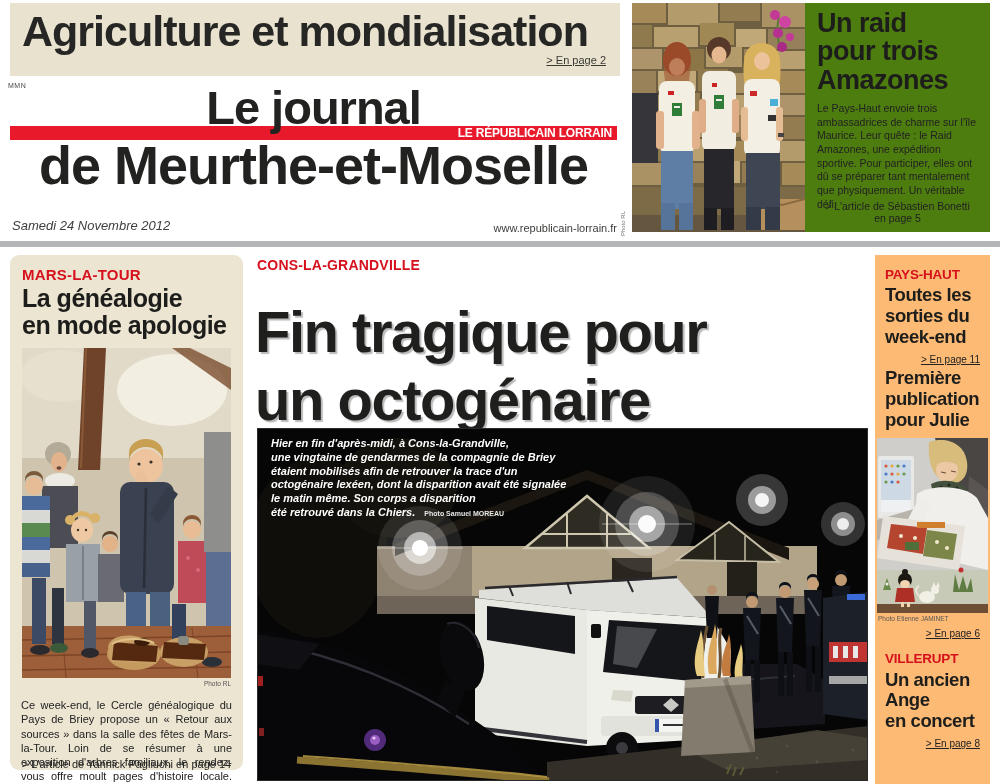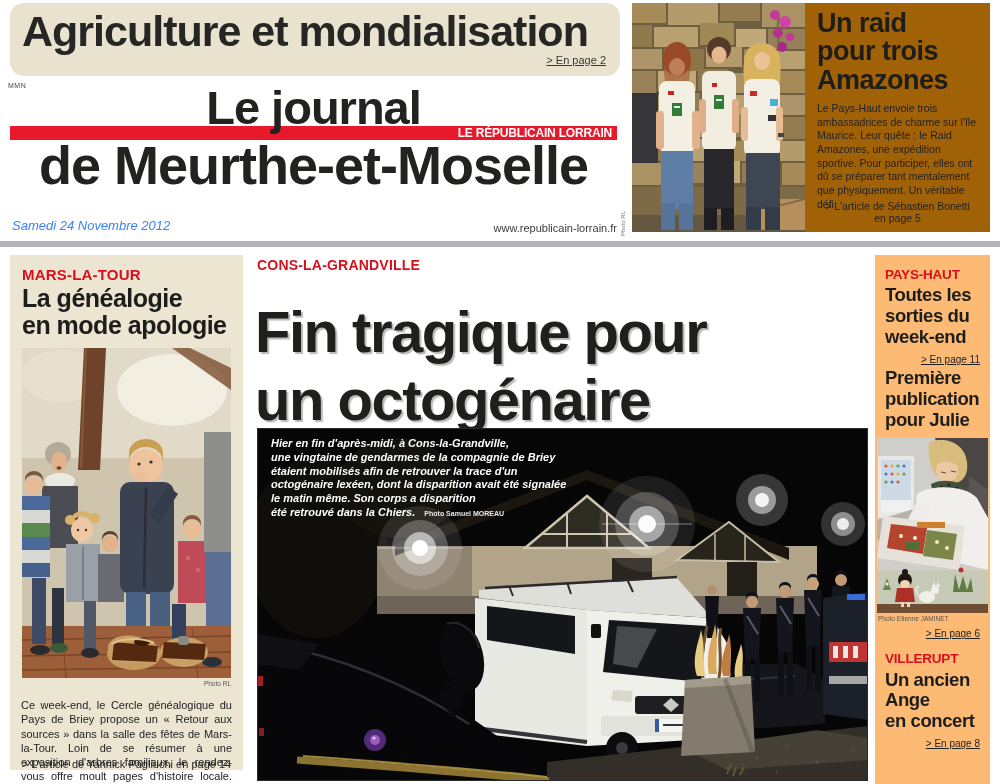--- a/index.html
+++ b/index.html
@@ -1,53 +1,53 @@
 <!DOCTYPE html>
 <html><head>
 <meta charset="utf-8">
 <style>
   html,body{margin:0;padding:0;background:#ffffff;}
   .page{position:relative;width:1000px;height:784px;background:#fff;overflow:hidden;
         font-family:"Liberation Sans",sans-serif;color:#1d1d1b;}
   .pre{white-space:pre-line;margin-top:28px;}
 
   
-  .top-banner{position:absolute;left:10px;top:3px;width:610px;height:73px;background:#e9e2cf;border-radius:14px;}
+  .top-banner{position:absolute;left:10px;top:3px;width:610px;height:73px;background:#e9e2cf;}
   .banner-headline{position:absolute;left:12px;top:4px;font-size:43px;font-weight:bold;
         letter-spacing:-1px;color:#262624;}
   .banner-ref{position:absolute;right:14px;bottom:10px;font-size:11px;color:#3a3a36;text-decoration:underline;}
   .edition-code{position:absolute;left:8px;top:82px;font-size:7px;letter-spacing:.5px;color:#444;}
 
   
   .mh-line1{position:absolute;left:10px;top:84px;width:607px;text-align:center;font-size:47px;
         font-weight:bold;letter-spacing:-1px;color:#222220;z-index:3;line-height:1;}
   .red-bar{position:absolute;left:10px;top:126px;width:607px;height:14px;background:#e8192b;z-index:2;}
   .red-bar span{position:absolute;right:5px;top:0;line-height:14px;font-size:12px;font-weight:bold;
         color:#fff;letter-spacing:-.2px;}
   .mh-line2{position:absolute;left:10px;top:138px;width:607px;text-align:center;font-size:54px;
         font-weight:bold;letter-spacing:-1px;color:#222220;z-index:3;line-height:1;}
-  .date-line{position:absolute;left:12px;top:218px;font-size:13px;font-style:italic;color:#3b82f6;}
+  .date-line{position:absolute;left:12px;top:218px;font-size:13px;font-style:italic;color:#404040;}
   .website{position:absolute;left:400px;top:222px;width:217px;text-align:right;font-size:11px;color:#3c3c3a;}
   .vcredit{position:absolute;font-size:6px;color:#777;transform:rotate(-90deg);transform-origin:left bottom;}
   .mh-vcredit{left:626px;top:230px;}
 
   
   .amz-photo{position:absolute;left:632px;top:3px;width:173px;height:229px;}
-  .amz-panel{position:absolute;left:805px;top:3px;width:185px;height:229px;background:#a16207;}
+  .amz-panel{position:absolute;left:805px;top:3px;width:185px;height:229px;background:#4d7c0f;}
   .amz-headline{margin:6px 0 0 12px;font-size:27px;font-weight:bold;line-height:1.05;
         letter-spacing:-.5px;color:#1d1d1b;}
   .amz-body{margin:8px 10px 0 12px;font-size:10.5px;line-height:1.3;color:#222;}
   .amz-ref{position:absolute;left:0;bottom:8px;width:100%;text-align:center;font-size:10.5px;color:#222;}
 
   .divider{position:absolute;left:0;top:241px;width:1000px;height:6px;background:#b3b5b8;}
 
   .kicker{color:#d6101c;font-weight:bold;}
 
   
-  .left-col{position:absolute;left:10px;top:255px;width:233px;height:515px;background:#ece5d2;}
+  .left-col{position:absolute;left:10px;top:255px;width:233px;height:515px;background:#ece5d2;border-radius:9px;}
   .lc-kicker{margin:11px 0 0 12px;font-size:15px;letter-spacing:.2px;}
   .lc-headline{margin:2px 0 0 12px;font-size:25px;font-weight:bold;line-height:1.08;
         letter-spacing:-.5px;color:#1d1d1b;}
   .lc-photo{position:absolute;left:12px;top:93px;width:209px;height:330px;}
   .lc-credit{position:absolute;right:12px;top:425px;font-size:6.5px;color:#555;}
   .lc-body{position:absolute;left:11px;top:443px;width:211px;font-size:11px;line-height:1.3;
         text-align:justify;color:#222;}
   .lc-ref{position:absolute;left:0;top:503px;width:100%;text-align:center;font-size:11px;color:#222;}
 
   

